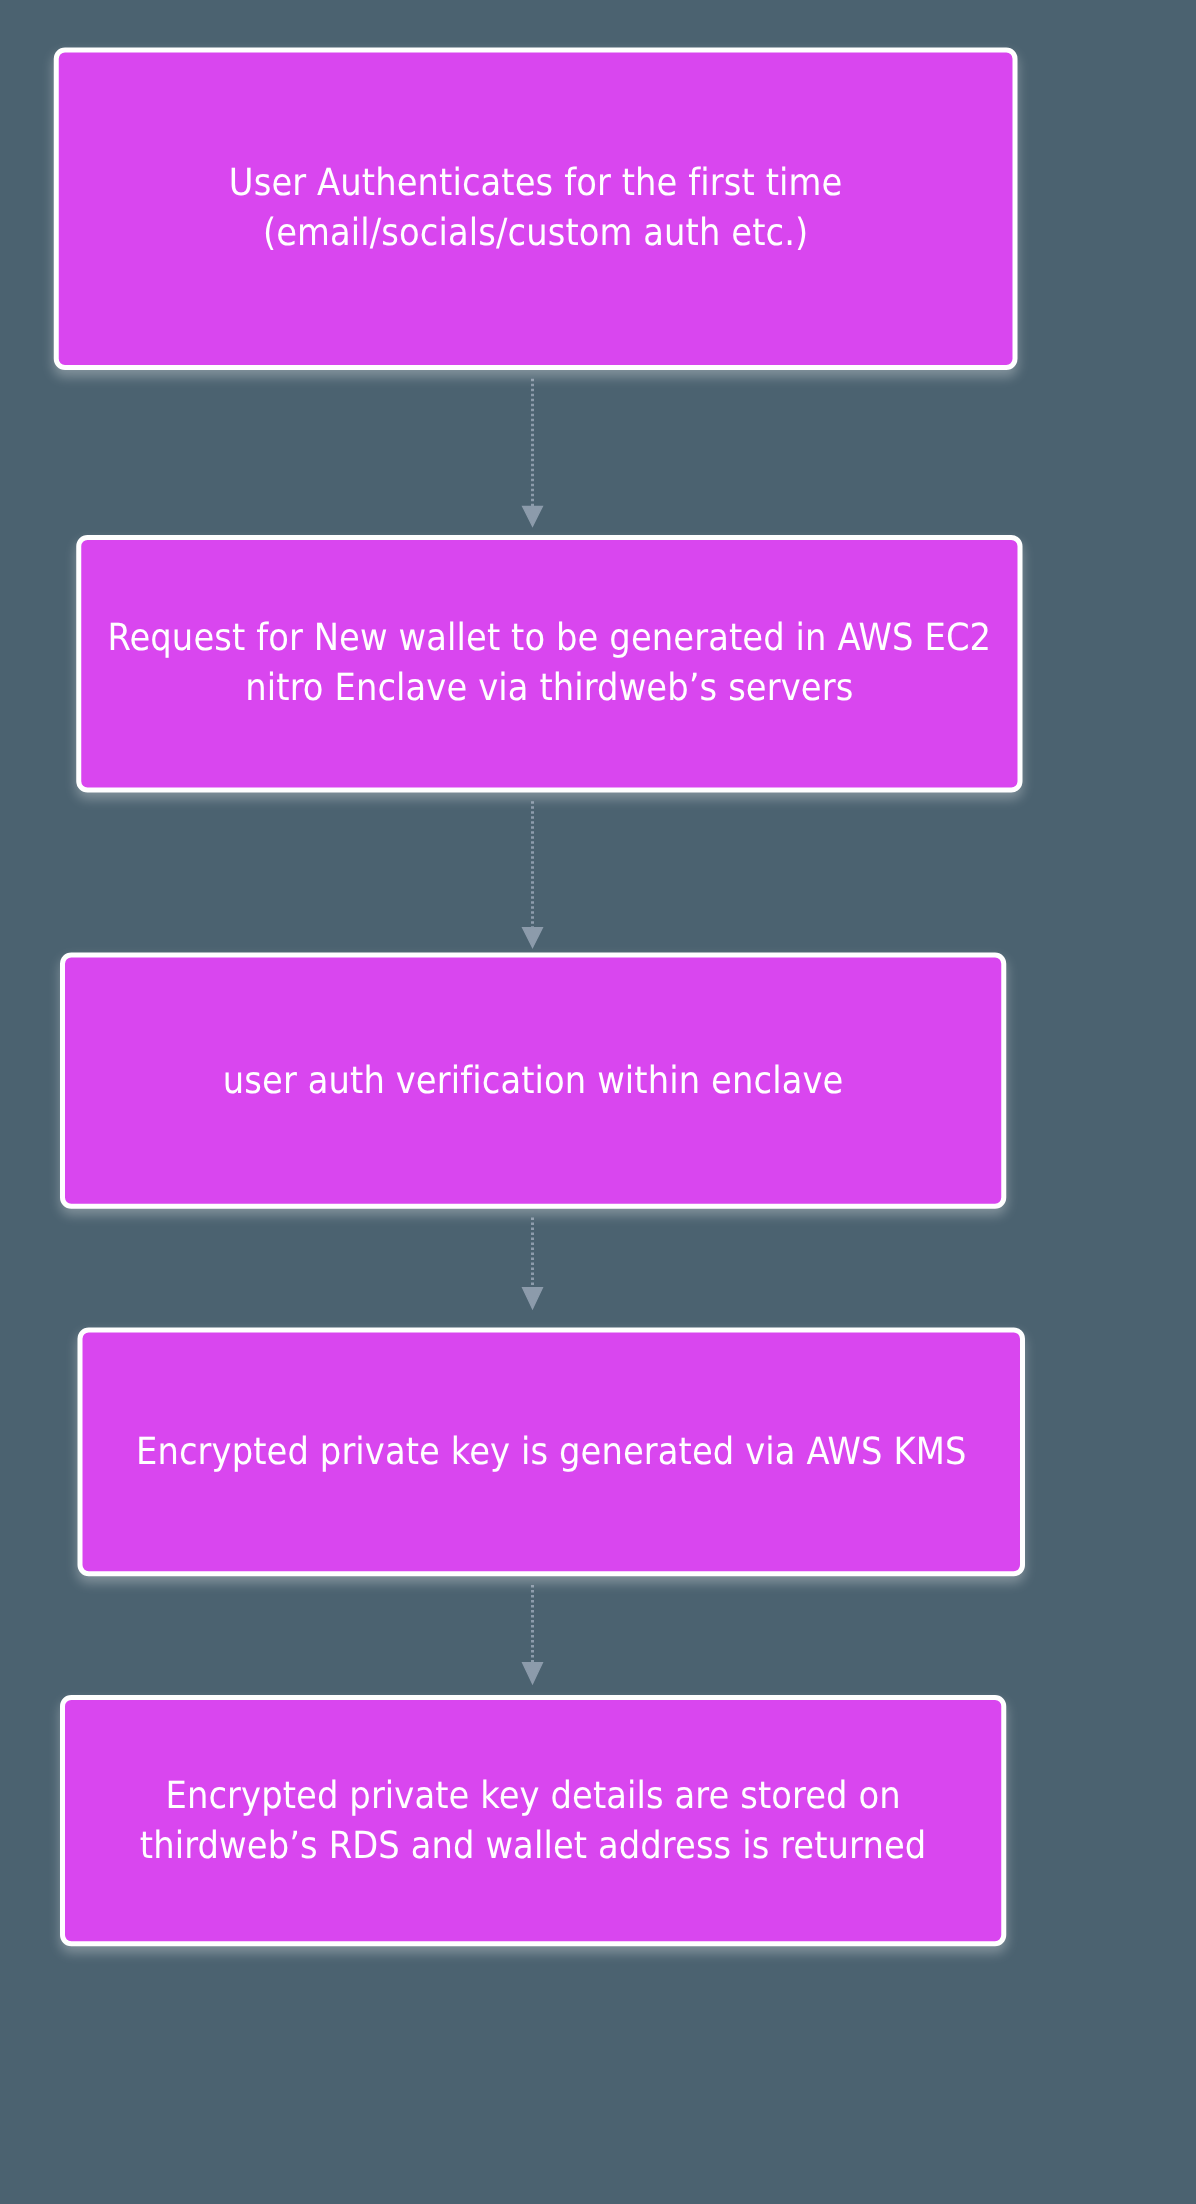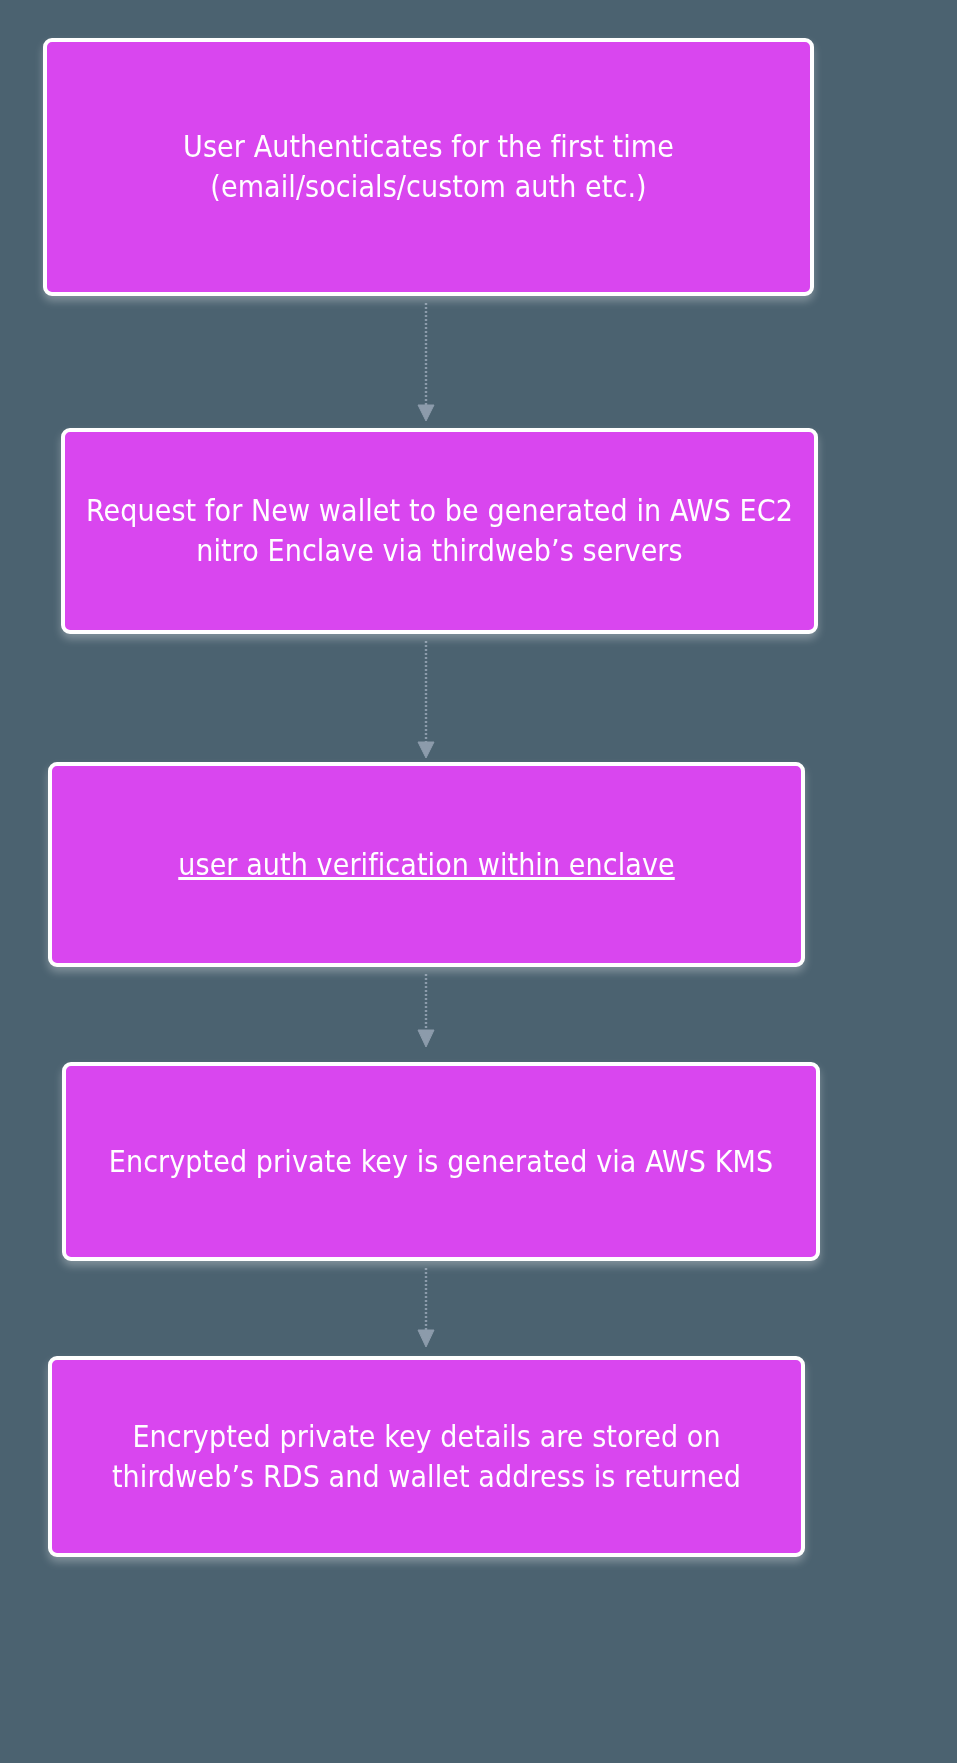--- a/index.html
+++ b/index.html
@@ -44,21 +44,21 @@
   }
   .node .label {
     display: block;
     width: 100%;
     white-space: pre-line;
   }
 
   
   #node-1 { left: 43px;  top: 38px;   width: 771px; height: 258px; }
   #node-2 { left: 48px;  top: 428px;  width: 757px; height: 206px; margin-left: 13px; }
-  #node-3 { left: 48px;  top: 762px;  width: 757px; height: 205px; text-decoration: underline; }
+  #node-3 { left: 48px;  top: 762px;  width: 757px; height: 205px; }
   #node-4 { left: 62px;  top: 1062px; width: 758px; height: 199px; }
   #node-5 { left: 48px;  top: 1356px; width: 757px; height: 201px; }
 
   
   .edge {
     position: absolute;
     left: 0;
     top: 0;
     width: 957px;
     height: 1763px;

